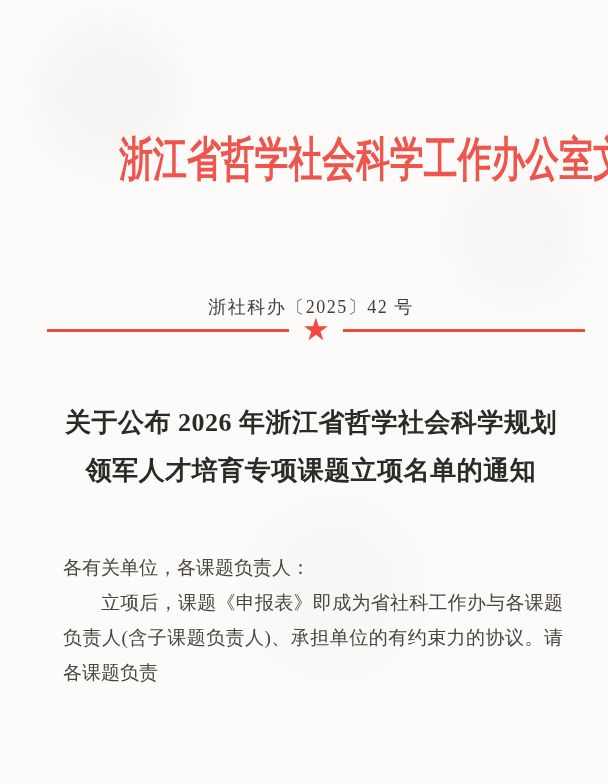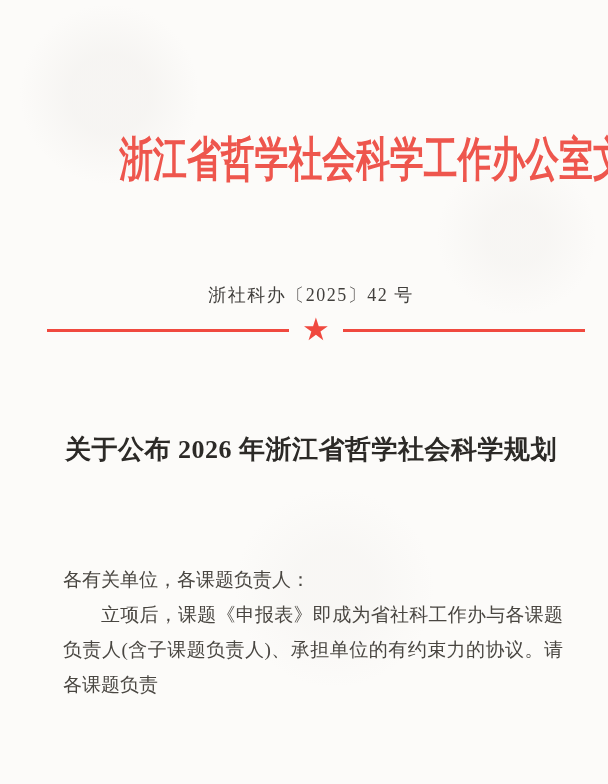--- a/index.html
+++ b/index.html
@@ -30,21 +30,21 @@
     font-size:47px;
     font-weight:bold;
     color:#ee564d;
     transform:scaleX(0.72);
     transform-origin:center;
     letter-spacing:0;
   }
   
   .doc-number{
     position:absolute;
-    top:283px;left:14px;right:0;
+    top:295px;left:14px;right:0;
     text-align:center;
     font-size:18px;
     letter-spacing:1.5px;
     color:#413f3c;
   }
   
   .rule{
     position:absolute;
     top:316px;left:47px;right:23px;
     height:28px;
@@ -58,21 +58,21 @@
   }
   .rule .star{
     color:#f0493f;
     font-size:31px;
     line-height:28px;
     margin:0 13px;
   }
   
   .notice-title{
     position:absolute;
-    top:426px;left:14px;right:0;
+    top:399px;left:14px;right:0;
     margin:0;
     text-align:center;
     font-size:26px;
     font-weight:bold;
     line-height:48px;
     color:#2c2a27;
     letter-spacing:0.5px;
   }
   
   .body-text{
@@ -85,21 +85,20 @@
     color:#494641;
     text-align:justify;
     text-justify:inter-ideograph;
   }
   .body-text p{
     margin:0;
     text-indent:2em;
   }
   .body-text .salutation{
     text-indent:0;
-    margin-top:12px;
   }
 </style>
 </head>
 <body>
 
 <div class="page">
 
   <div class="banner">
     <span>浙江省哲学社会科学工作办公室文件</span>
   </div>
@@ -107,20 +106,21 @@
   <div class="doc-number">浙社科办〔2025〕42 号</div>
 
   <div class="rule">
     <span class="rule-line"></span>
     <span class="star">★</span>
     <span class="rule-line"></span>
   </div>
 
   <h1 class="notice-title">
     <span>关于公布 2026 年浙江省哲学社会科学规划</span><br>
+    <span>领军人才培育专项课题立项名单的通知</span>
   </h1>
 
   <div class="body-text">
     <p class="salutation">各有关单位，各课题负责人：</p>
     <p>立项后，课题《申报表》即成为省社科工作办与各课题负责人(含子课题负责人)、承担单位的有约束力的协议。请各课题负责</p>
   </div>
 
 </div>
 
 </body></html>

